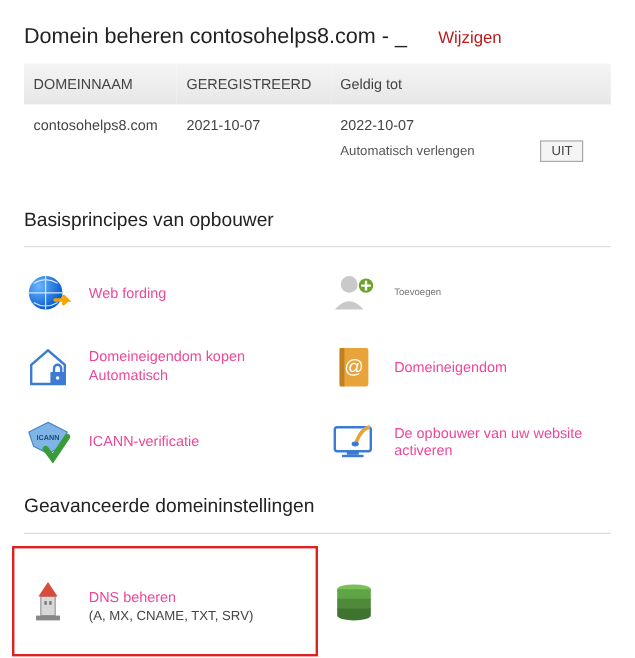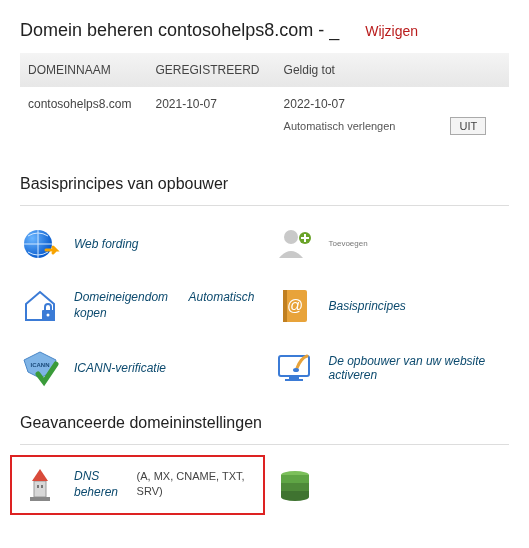--- a/index.html
+++ b/index.html
@@ -83,43 +83,44 @@
     row-gap: 22px;
     margin-bottom: 26px;
   }
   .item {
     display: flex;
     align-items: center;
     gap: 14px;
   }
   .item.highlight {
     border: 2px solid #d22;
-    padding: 8px 8px;
+    padding: 24px 8px;
     margin: -8px -10px;
+    align-items: flex-end;
   }
   .icon {
     width: 40px;
     height: 40px;
     flex: 0 0 40px;
     display: flex;
     align-items: center;
     justify-content: center;
   }
   .label-stack {
     display: flex;
+    flex-direction: column;
     line-height: 1.3;
   }
   .tiny-label {
     font-size: 8px;
     color: #777;
   }
   .item-label {
     font-size: 12px;
-    color: #0c4a6e;
-    font-style: italic;
+    color: #ec4899;
   }
   .sub-label {
     font-size: 11px;
     color: #444;
   }
   svg { display: block; }
 </style>
 </head>
 <body>
 
@@ -203,21 +204,21 @@
   </div>
 
   <div class="item">
     <span class="icon">
       <svg width="40" height="40" viewBox="0 0 40 40">
         <rect x="8" y="4" width="24" height="32" rx="2" fill="#e8a33a"></rect>
         <rect x="8" y="4" width="4" height="32" fill="#c07f20"></rect>
         <text x="20" y="25" font-size="16" fill="#fff" text-anchor="middle" font-family="Arial">@</text>
       </svg>
     </span>
-    <span class="item-label">Basisprincipes</span>
+    <span class="item-label">Domeineigendom</span>
   </div>
 
   <div class="item">
     <span class="icon">
       <svg width="40" height="40" viewBox="0 0 40 40">
         <path d="M20 4 L36 12 L32 24 L20 30 L8 24 L4 12 Z" fill="#7fb4e6" stroke="#4a87c7" stroke-width="1"></path>
         <text x="20" y="19" font-size="6" fill="#1a4a7a" text-anchor="middle" font-family="Arial" font-weight="bold">ICANN</text>
         <path d="M18 26 l6 8 l12 -18" stroke="#3a9b3a" stroke-width="5" fill="none" stroke-linecap="round"></path>
       </svg>
     </span>

